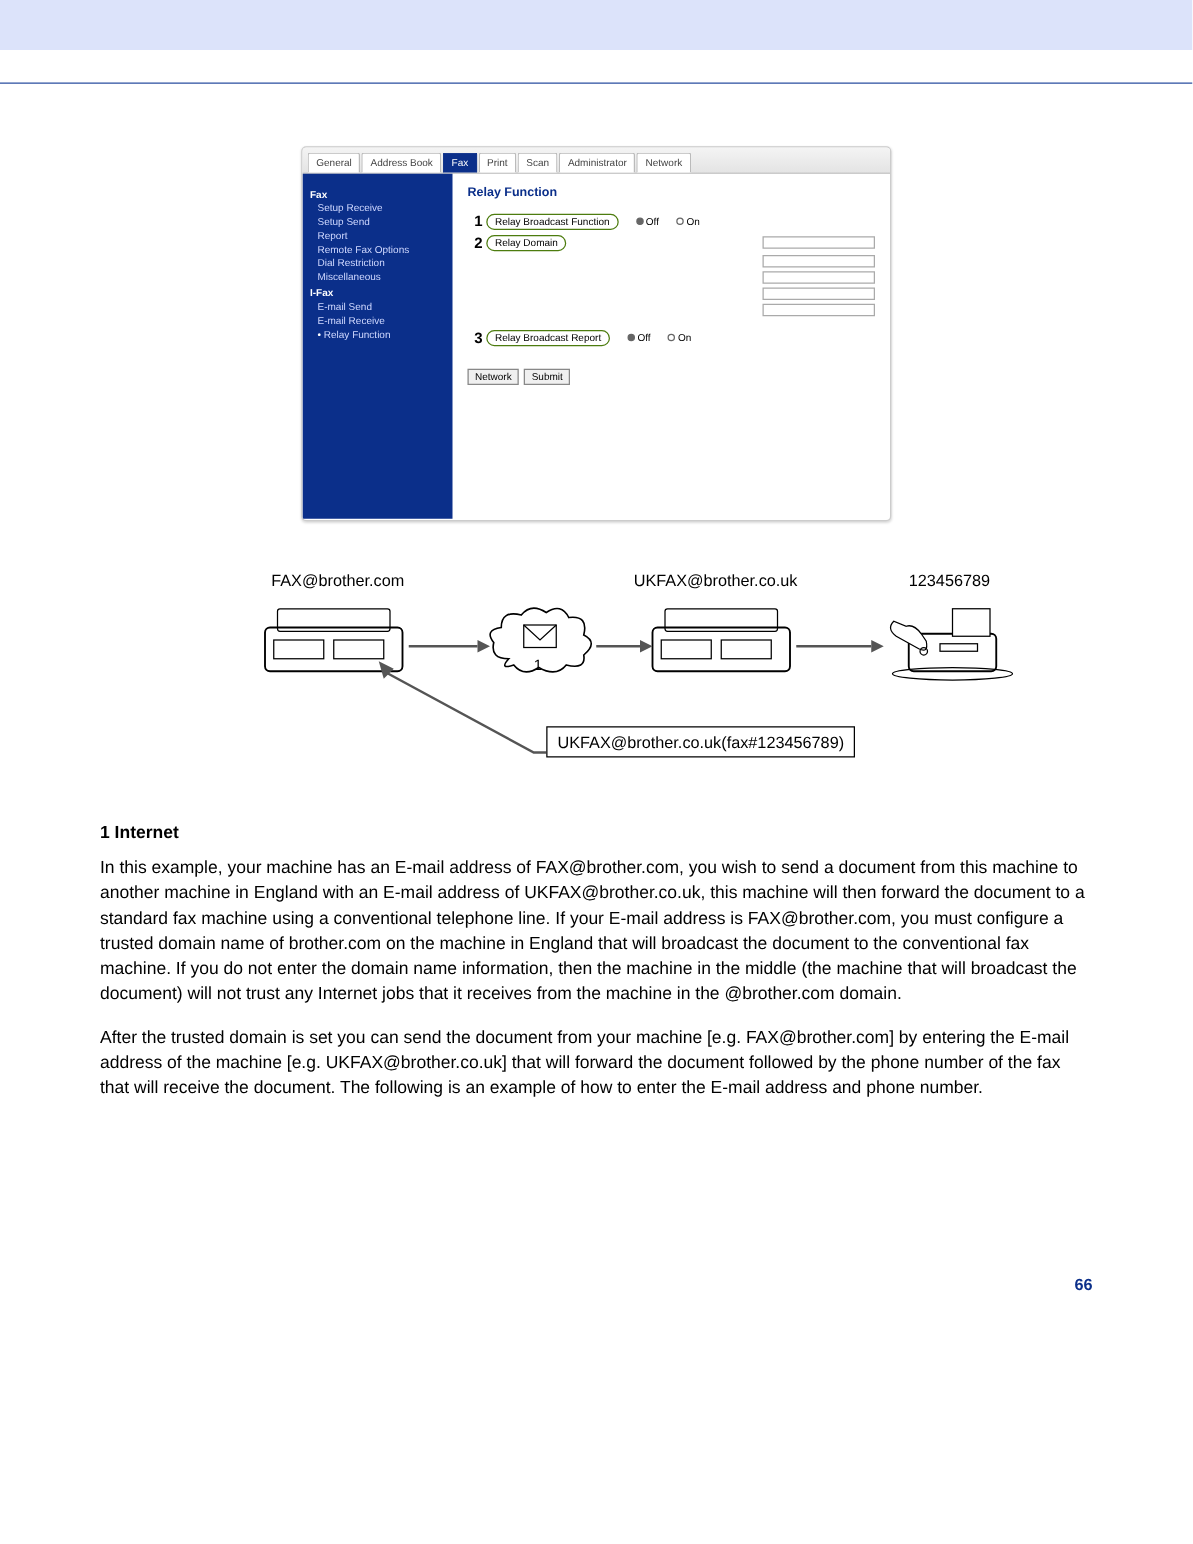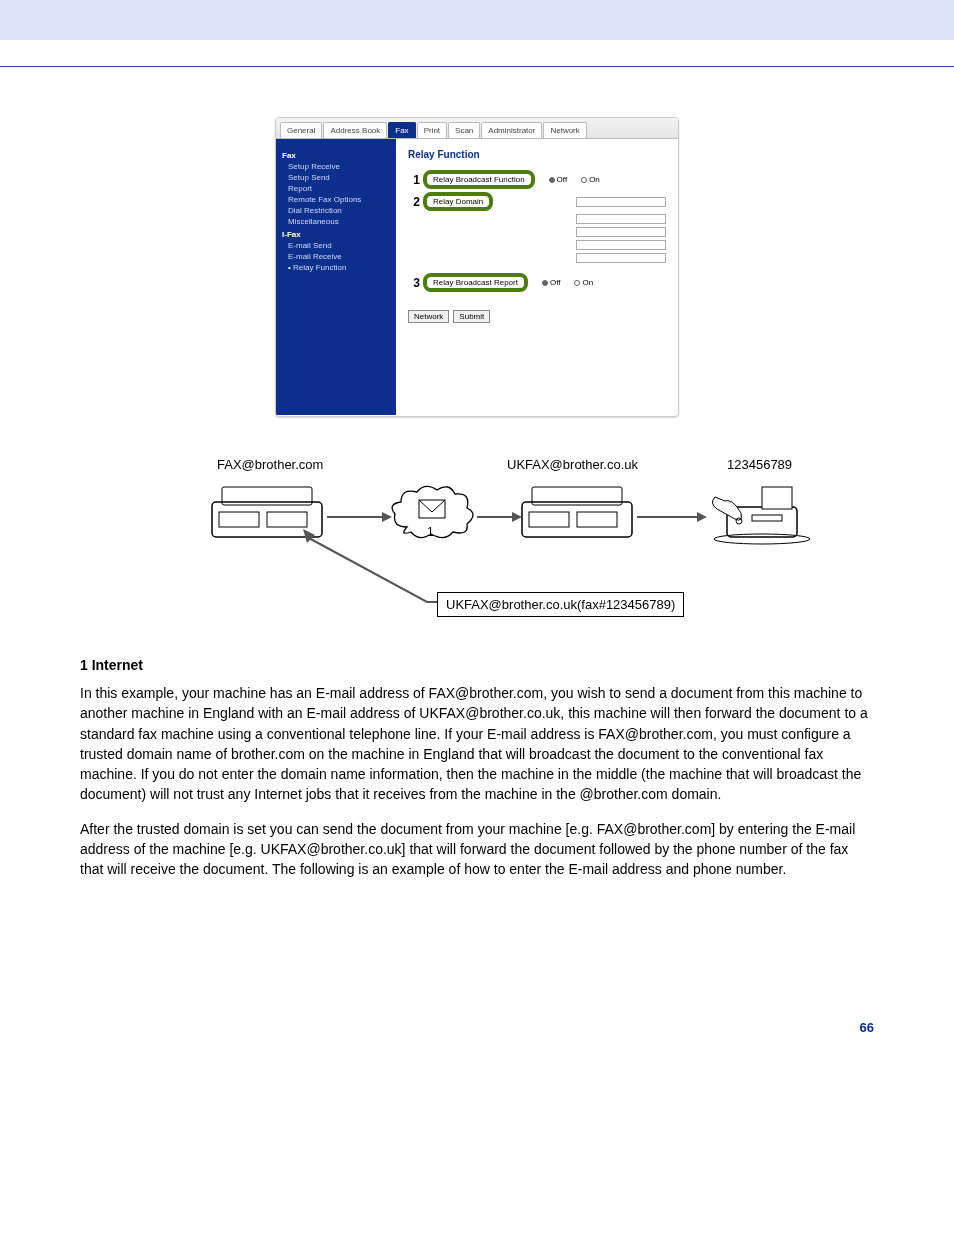--- a/index.html
+++ b/index.html
@@ -11,21 +11,21 @@
     color: #000;
     font-size: 14px;
   }
   .top-bar { height: 40px; background: #dce3fa; }
   .rule { border-top: 1px solid #2a4ea0; margin-top: 26px; }
   .page { padding: 0 80px 40px 80px; position: relative; }
   .header-text { font-size: 13px; color: #333; margin-top: 12px; }
 
   
   .ui-panel {
-    width: 404px; height: 300px;
+    width: 472px; height: 300px;
     border: 1px solid #ccc; border-radius: 4px;
     margin: 50px auto 40px auto;
     background: #fff;
     box-shadow: 0 1px 2px rgba(0,0,0,.15);
     overflow: hidden;
     position: relative;
   }
   .ui-tabs {
     display: flex; gap: 1px; padding: 4px 4px 0 4px;
     background: linear-gradient(#f4f4f4,#e4e4e4);
@@ -43,21 +43,21 @@
     font-size: 8px; padding: 8px 6px;
   }
   .ui-side .grp { color: #fff; font-weight: bold; margin: 4px 0 2px; }
   .ui-side .itm { margin: 2px 0 2px 6px; }
   .ui-side .sel::before { content: "• "; color: #fff; }
   .ui-main { flex: 1; padding: 10px 12px; position: relative; }
   .ui-title { color: #0b2f8a; font-weight: bold; font-size: 10px; margin-bottom: 10px; }
   .ui-row { display: flex; align-items: center; margin: 3px 0; font-size: 8px; }
   .ui-num { width: 12px; font-size: 12px; font-weight: bold; color: #000; text-align: right; margin-right: 3px; }
   .ui-pill {
-    border: 4px solid #4d7c0f; border-radius: 8px; padding: 1px 6px;
+    border: 1px solid #4d7c0f; border-radius: 8px; padding: 1px 6px;
     font-size: 8px; white-space: nowrap;
   }
   .ui-radio { margin-left: 14px; font-size: 8px; display: flex; align-items: center; gap: 2px; }
   .ui-radio .dot { width: 6px; height: 6px; border: 1px solid #666; border-radius: 50%; display: inline-block; }
   .ui-radio .dot.on { background: #666; }
   .ui-input { margin-left: auto; width: 90px; height: 10px; border: 1px solid #aaa; background: #fff; }
   .ui-btns { margin-top: 18px; display: flex; gap: 4px; }
   .ui-btn { font-size: 8px; border: 1px solid #888; background: #f0f0f0; padding: 1px 5px; }
 
   
@@ -214,21 +214,21 @@
       <line class="arrow-line" x1="200" y1="60" x2="255" y2="60"></line>
       <polygon class="arrow-head" points="255,55 265,60 255,65"></polygon>
       <line class="arrow-line" x1="350" y1="60" x2="385" y2="60"></line>
       <polygon class="arrow-head" points="385,55 395,60 385,65"></polygon>
       <line class="arrow-line" x1="510" y1="60" x2="570" y2="60"></line>
       <polygon class="arrow-head" points="570,55 580,60 570,65"></polygon>
       <path class="arrow-line" d="M180 80 L300 145 L430 145"></path>
       <polygon class="arrow-head" points="176,72 188,78 180,86"></polygon>
     </svg>
 
-    <span class="boxed" style="left:310px;top:135px">UKFAX@brother.co.uk(fax#123456789)</span>
+    <span class="boxed" style="left:310px;top:124px">UKFAX@brother.co.uk(fax#123456789)</span>
   </div>
 
   <div class="list-head">1   Internet</div>
   <p class="body">In this example, your machine has an E-mail address of FAX@brother.com, you wish to send a document from this machine to another machine in England with an E-mail address of UKFAX@brother.co.uk, this machine will then forward the document to a standard fax machine using a conventional telephone line. If your E-mail address is FAX@brother.com, you must configure a trusted domain name of brother.com on the machine in England that will broadcast the document to the conventional fax machine. If you do not enter the domain name information, then the machine in the middle (the machine that will broadcast the document) will not trust any Internet jobs that it receives from the machine in the @brother.com domain.</p>
   <p class="body">After the trusted domain is set you can send the document from your machine [e.g. FAX@brother.com] by entering the E-mail address of the machine [e.g. UKFAX@brother.co.uk] that will forward the document followed by the phone number of the fax that will receive the document. The following is an example of how to enter the E-mail address and phone number.</p>
 
   <div class="page-num">66</div>
 </div>
 
 </body></html>

